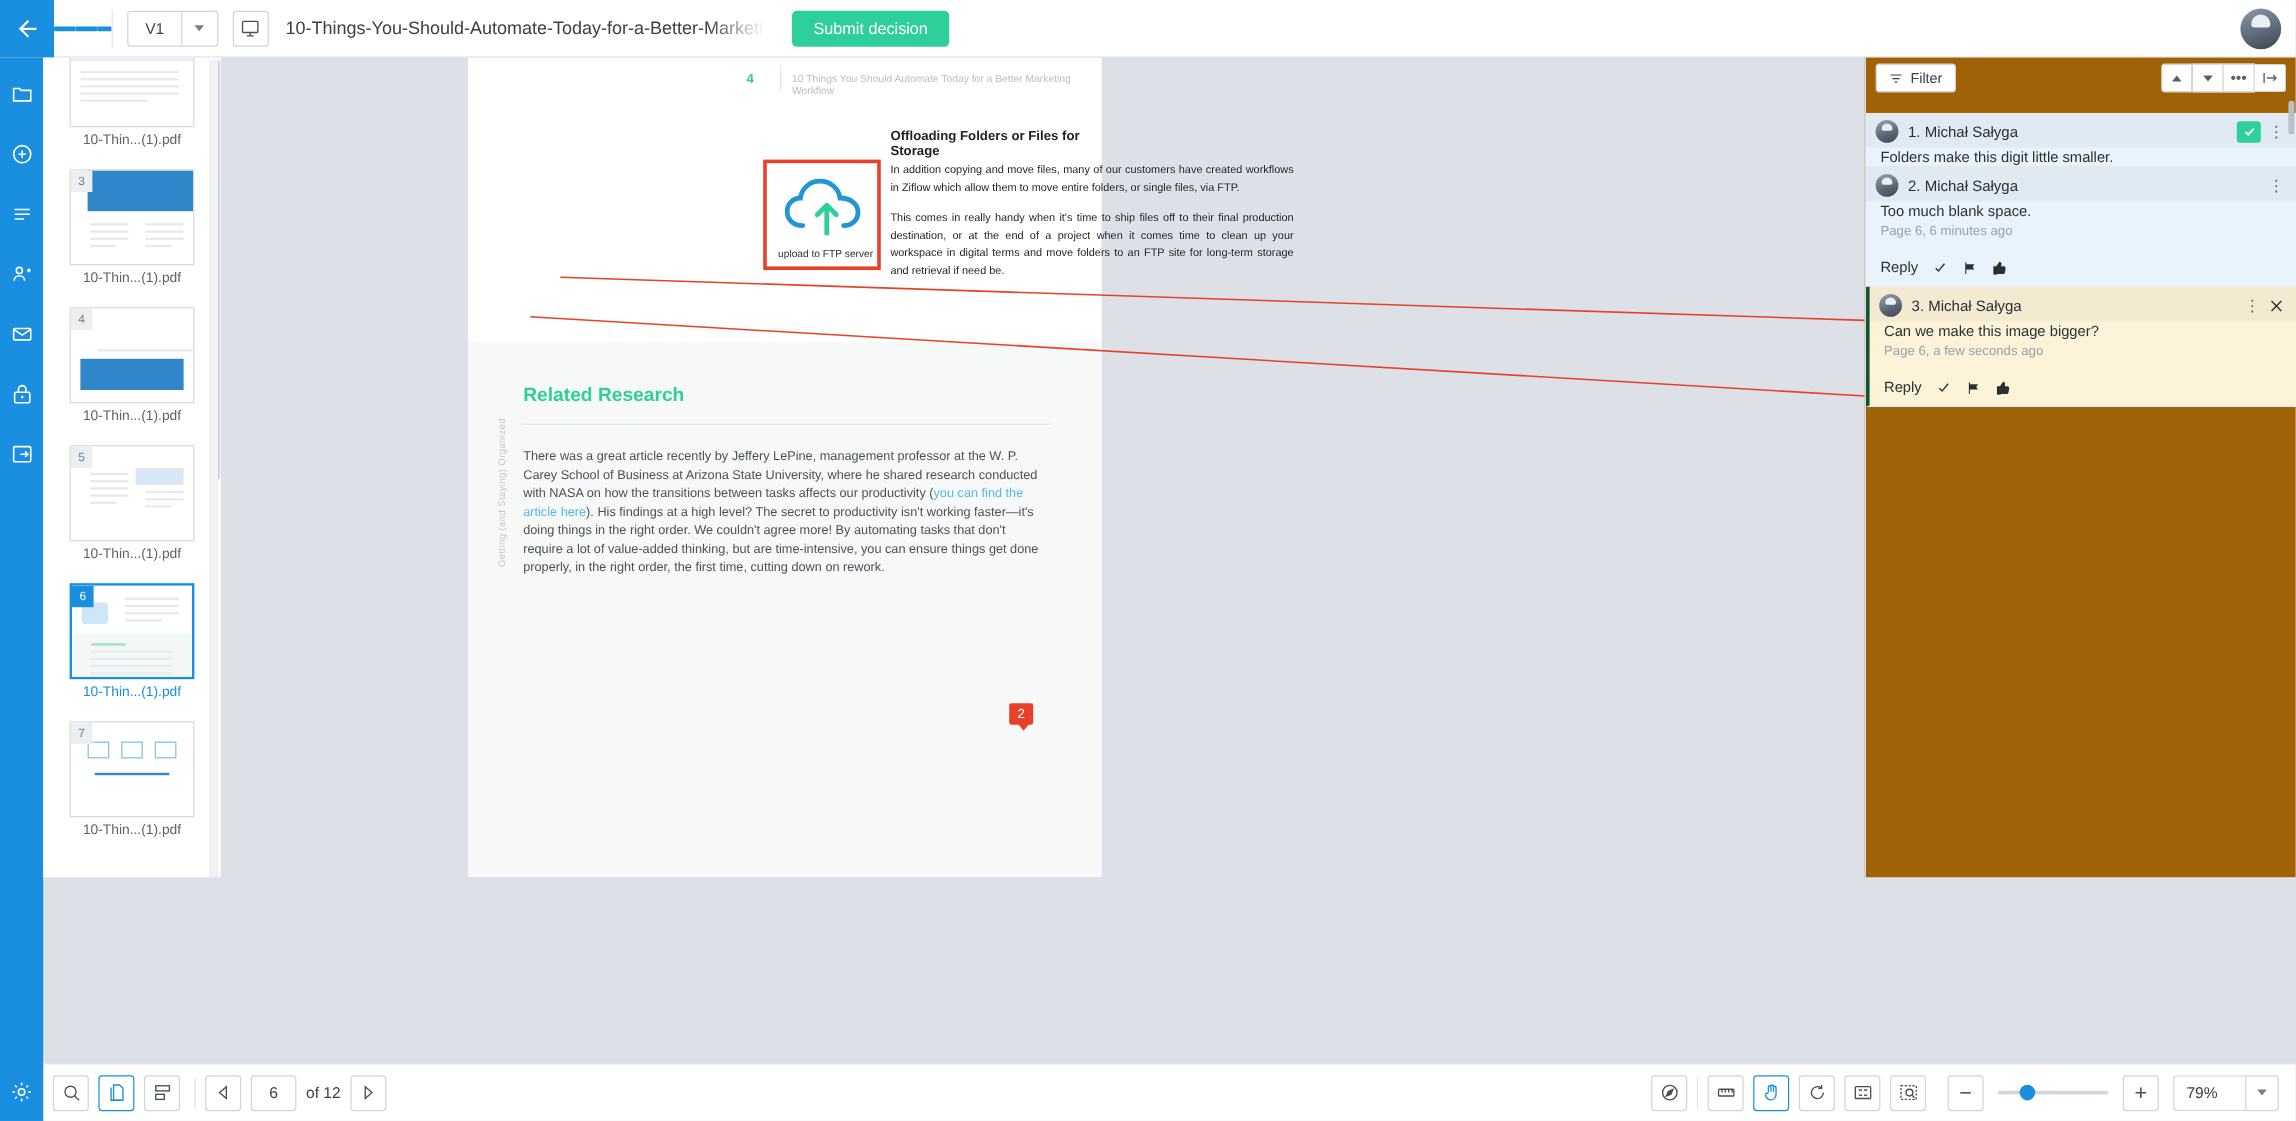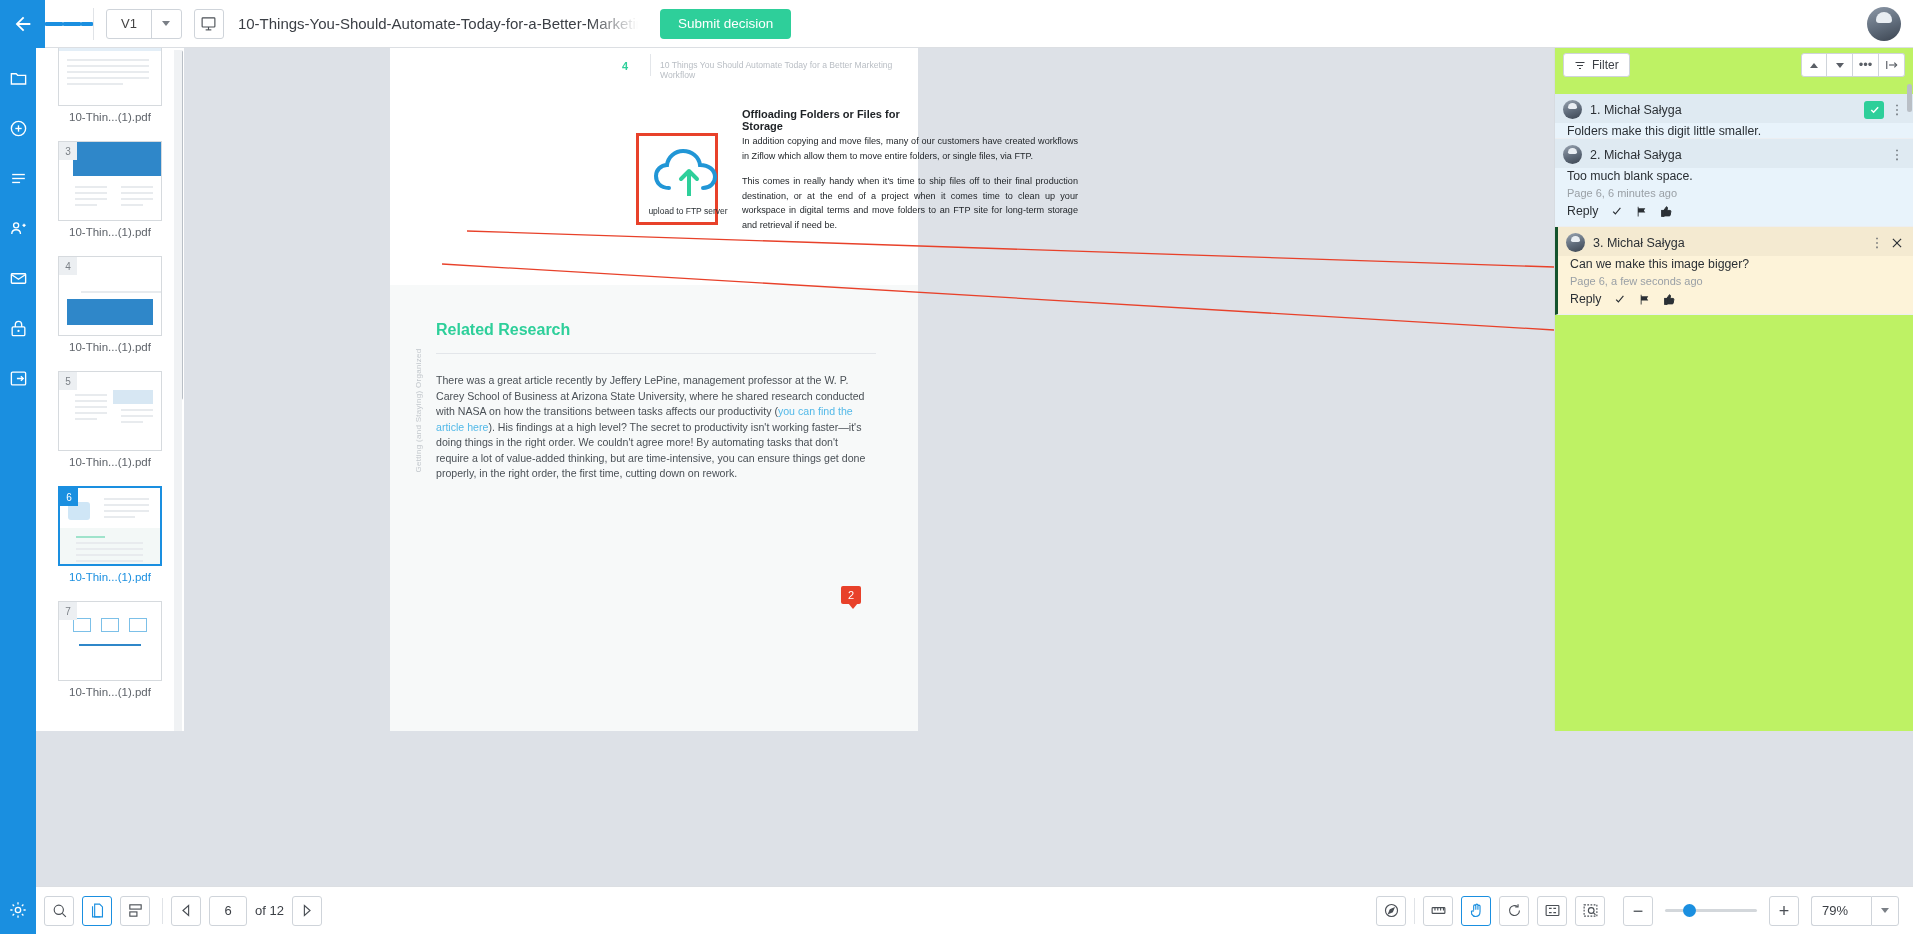--- a/index.html
+++ b/index.html
@@ -66,21 +66,21 @@
   .thumbpane-sb { position:absolute; left:174px; top:50px; width:8px; height:681px; background:#f0f2f4; }
 
   
   .canvas { position:absolute; left:184px; top:48px; width:1370px; height:683px;
      background:#dde1e7; overflow:hidden; }
   .page-sheet { position:absolute; left:206px; top:0px; width:528px; height:683px; background:#fff; }
   .pnum { position:absolute; left:232px; top:12px; font-size:11px; color:#2ecf9a; font-weight:bold; }
   .hdr-rule { position:absolute; left:260px; top:6px; width:1px; height:22px; background:#e3e6ea; }
   .run-head { position:absolute; left:270px; top:12px; font-size:8.6px; color:#b9bec4; }
   .sec-title { position:absolute; left:352px; top:60px; font-size:11px; font-weight:bold; color:#1d2125; }
-  .img-box { position:absolute; left:246px; top:85px; width:82px; height:92px; border:3px solid #e8412a; }
+  .img-box { position:absolute; left:246px; top:85px; width:98px; height:92px; border:3px solid #e8412a; }
   .cloud-wrap { position:absolute; left:14px; top:12px; width:72px; height:52px; }
   .cap-ftp { position:absolute; left:0; top:70px; width:98px; text-align:center;
      font-size:8.5px; color:#2b3035; }
   .body-p { position:absolute; left:352px; font-size:9.1px; line-height:14.6px; color:#1d2125; width:336px;
      text-align:justify; }
   .p1 { top:86px; } .p2 { top:126px; }
   .rel-block { position:absolute; left:0; top:237px; width:528px; height:446px; background:#f7f9f9; }
   .rel-title { position:absolute; left:46px; top:36px; font-size:16px; font-weight:bold; color:#2ecf9a; }
   .rel-rule { position:absolute; left:46px; top:68px; width:440px; height:1px; background:#e3e6ea; }
   .rel-p { position:absolute; left:46px; top:88px; width:437px; font-size:10.6px;
@@ -90,21 +90,21 @@
      font-size:8px; color:#c2c7cc; letter-spacing:.3px; }
   .marker { position:absolute; left:451px; top:538px; width:20px; height:18px; background:#e8412a;
      border-radius:2px; color:#fff; font-size:11px; display:flex; align-items:center;
      justify-content:center; cursor:pointer; }
   .marker::after { content:""; position:absolute; bottom:-5px; left:7px; width:0;height:0;
      border-left:5px solid transparent;border-right:5px solid transparent;border-top:6px solid #e8412a; }
   .anno-line { position:absolute; left:0; top:0; width:1370px; height:683px; pointer-events:none; }
 
   
   .cpanel { position:absolute; left:1554px; top:48px; width:359px; height:683px;
-     background:#bef264; border-left:1px solid #d7dbe0; }
+     background:#a16207; border-left:1px solid #d7dbe0; }
   .cp-head { height:34px; display:flex; align-items:center; padding:0 8px; }
   .filter-btn { display:flex; align-items:center; gap:6px; height:24px; padding:0 10px;
      border:1px solid #cfd4da; border-radius:3px; font-size:12px; color:#3b3f45; cursor:pointer; background:#fff;}
   .cp-tools { margin-left:auto; display:flex; }
   .cp-tools .tb { width:26px;height:24px;border:1px solid #cfd4da; display:flex;
      align-items:center;justify-content:center;cursor:pointer;background:#fff;}
   .cp-tools .tb:first-child{border-radius:3px 0 0 3px;}
   .cp-tools .tb:last-child{border-radius:0 3px 3px 0;}
   .cp-tools .tb+.tb{border-left:none;}
   .caret-up{width:0;height:0;border-left:4px solid transparent;border-right:4px solid transparent;border-bottom:5px solid #5a5f66;}
@@ -119,21 +119,21 @@
      background:linear-gradient(160deg,#9aa5b2 0%,#5f6b7a 55%,#3b4450 100%); position:relative; overflow:hidden;}
   .cavatar::after{content:"";position:absolute;left:5px;top:3px;width:9px;height:6px;
      border-radius:5px 5px 2px 2px;background:#e9eef3;}
   .cname { margin-left:8px; font-size:12.5px; color:#2b3035; }
   .crow-right { margin-left:auto; display:flex; align-items:center; gap:6px; }
   .resolved { width:20px;height:18px;background:#2ecf9a;border-radius:3px;display:flex;
      align-items:center;justify-content:center;cursor:pointer;}
   .kebab { width:14px; text-align:center; color:#5a5f66; font-size:13px; line-height:10px; cursor:pointer; letter-spacing:0; }
   .ctext { padding:1px 12px 0 12px; font-size:12.3px; color:#2b3035; }
   .cmeta { padding:4px 12px 5px 12px; font-size:11px; color:#9aa0a6; }
-  .cactions { display:flex; align-items:center; gap:12px; padding:0 12px 8px 12px; }
+  .cactions { display:flex; align-items:center; gap:12px; padding:0 12px 8px 12px;margin-top:12px; }
   .cactions .a { font-size:12.3px; color:#2b3035; cursor:pointer; }
   .cactions svg { width:13px; height:13px; fill:#2b3035; cursor:pointer; }
   .cp-scroll { position:absolute; right:1px; top:36px; width:5px; height:28px; background:#b9bfc6; border-radius:3px;}
   .addcomment { position:absolute; bottom:14px; left:0; width:359px; display:flex; justify-content:center; }
   .addcomment button { background:#2ecf9a; color:#fff; border:none; height:28px; padding:0 22px;
      border-radius:4px; font-size:13px; font-weight:bold; cursor:pointer; font-family:"Liberation Sans",sans-serif; }
 
   
   .botbar { position:absolute; left:36px; bottom:0; width:1877px; height:48px;
      background:#fff; border-top:1px solid #dcdfe3; display:flex; align-items:center; }

